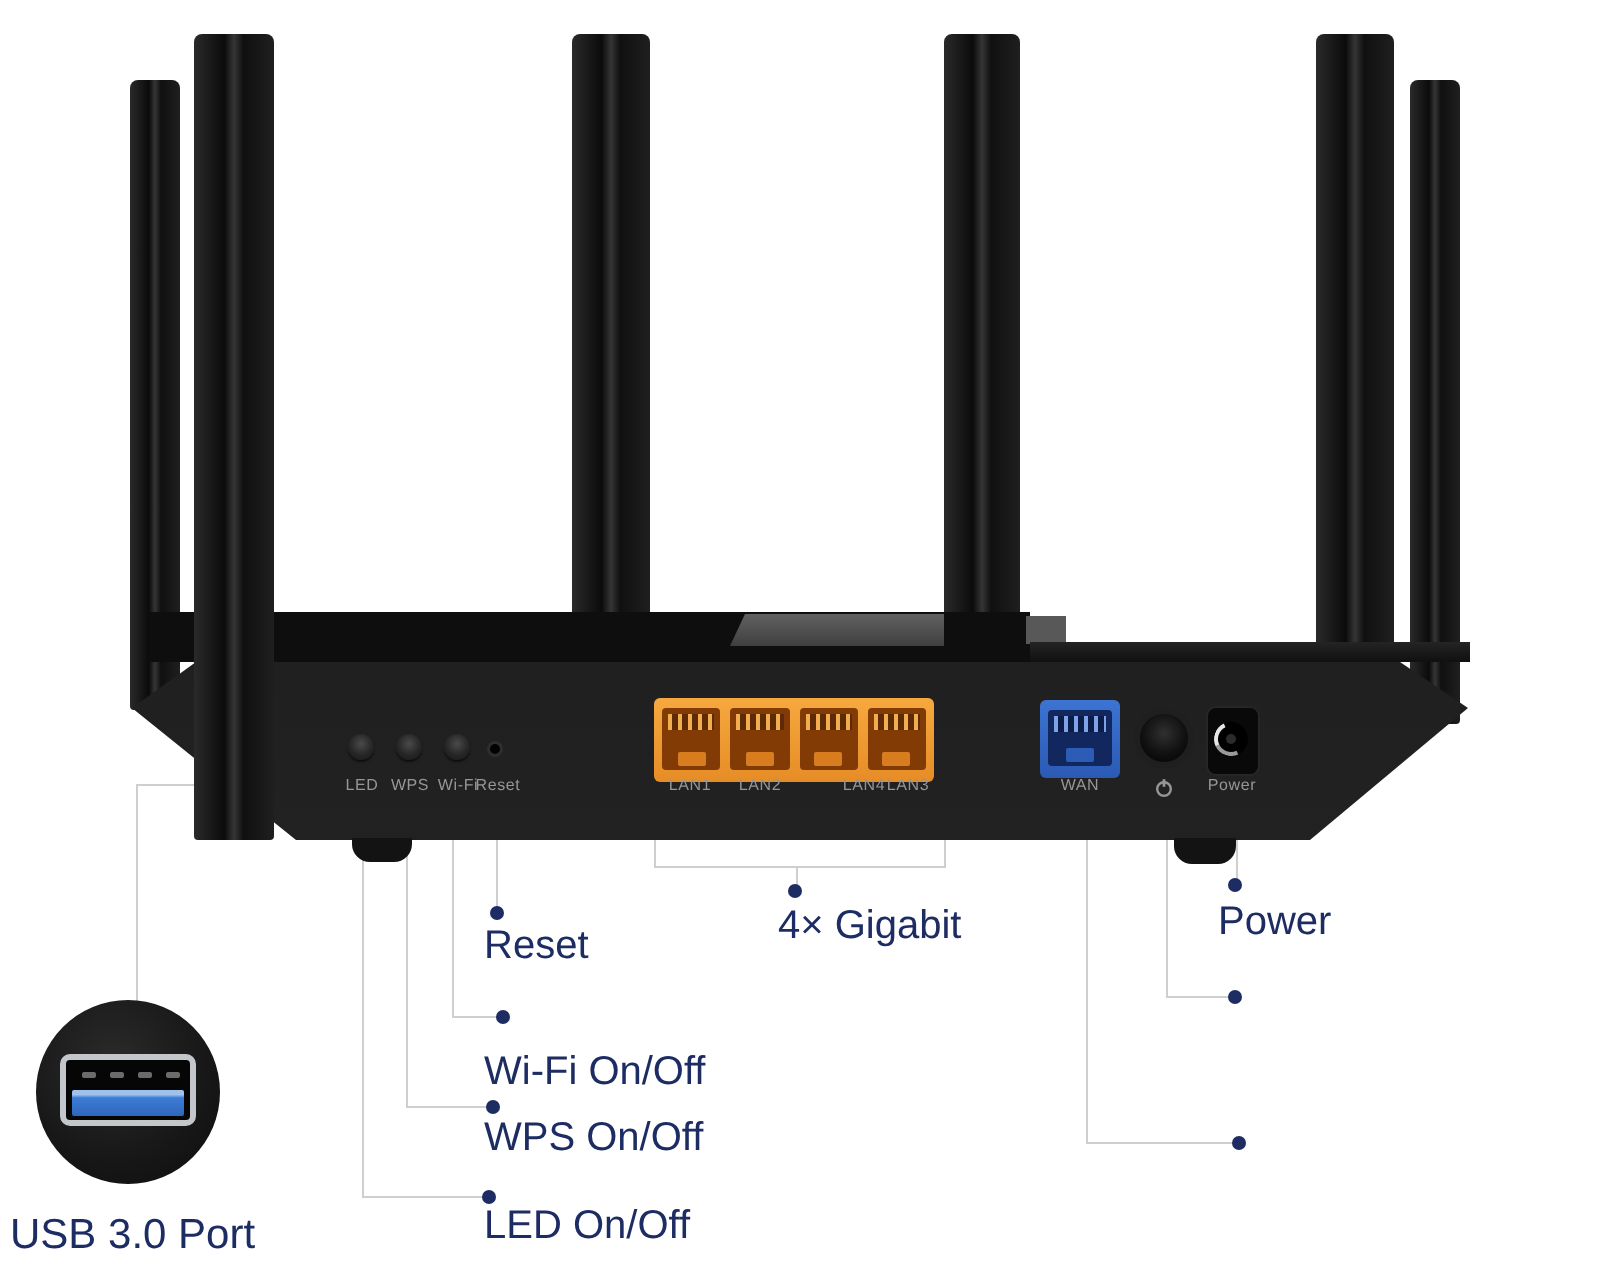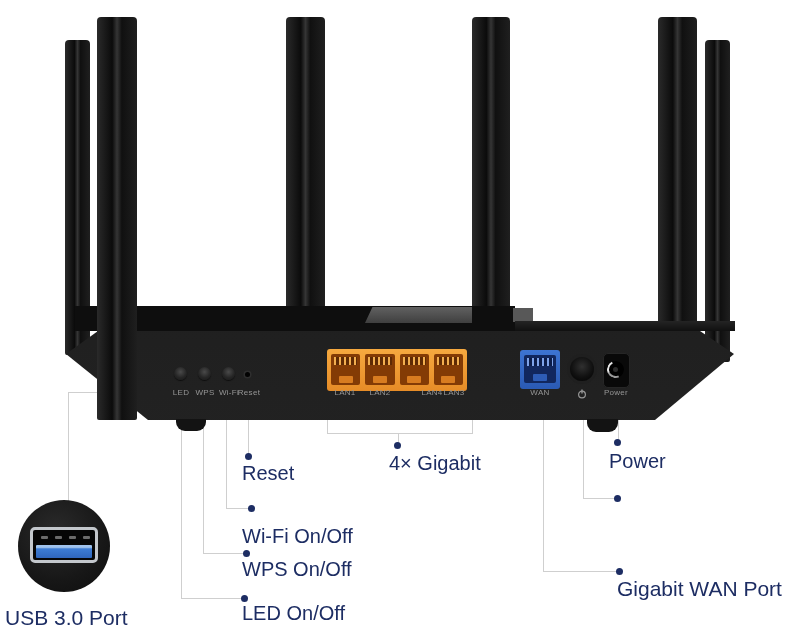--- a/index.html
+++ b/index.html
@@ -180,21 +180,20 @@
   <div class="cdot" style="left:616px;top:568px;"></div>
 
   <div class="ctext" style="left:242px;top:462px;">Reset</div>
   <div class="ctext" style="left:242px;top:513px;margin-top:12px;">Wi-Fi On/Off</div>
   <div class="ctext b" style="left:242px;top:602px;">LED On/Off</div>
   <div class="ctext b" style="left:242px;top:558px;">WPS On/Off</div>
   <div class="ctext b two" style="left:389px;top:451px;">
     <div>4× Gigabit</div>
   </div>
   <div class="ctext" style="left:609px;top:450px;">Power</div>
-  <div class="ctext b" style="left:617px;top:577px;font-size:21px;">Gigabit WAN Port</div>
 
   <div class="usb-circle" style="left:18px;top:500px;"></div>
   <div class="usb-frame" style="left:30px;top:527px;"></div>
   <div class="usb-pin" style="left:41px;top:536px;"></div>
   <div class="usb-pin" style="left:55px;top:536px;"></div>
   <div class="usb-pin" style="left:69px;top:536px;"></div>
   <div class="usb-pin" style="left:83px;top:536px;"></div>
   <div class="usb-tongue" style="left:36px;top:545px;width:56px;"></div>
   <div class="ctext b" style="left:5px;top:606px;font-size:21px;text-align:center;">USB 3.0 Port</div>
 

